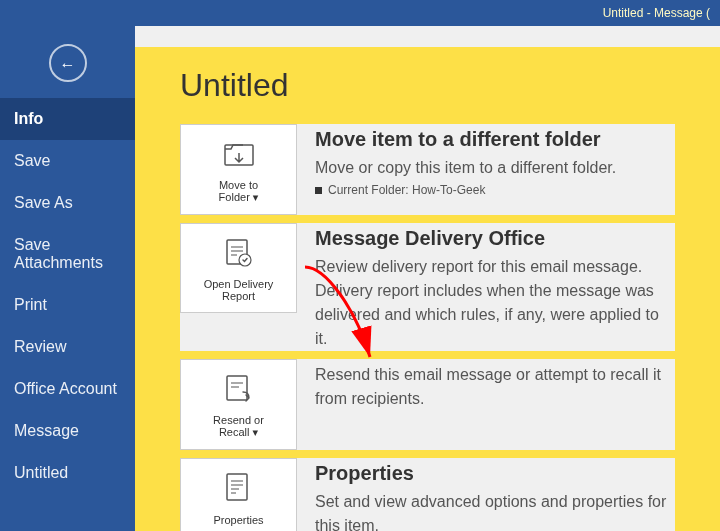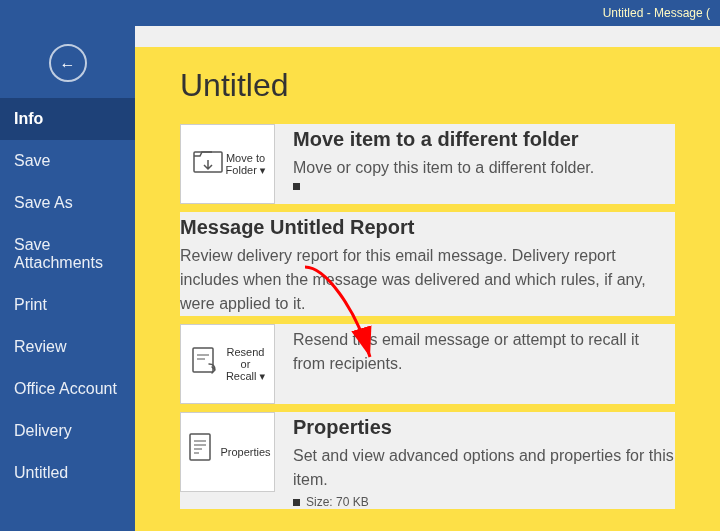--- a/index.html
+++ b/index.html
@@ -79,26 +79,26 @@
     }
 
     .section-item {
       display: flex;
       align-items: flex-start;
       margin-bottom: 8px;
       background: #f0f0f0;
     }
 
     .icon-box {
-      width: 95px;
+      width: 117px;
       min-height: 80px;
       background: white;
       border: 1px solid #ccc;
       display: flex;
-      flex-direction: row;
+      flex-direction: column;
       align-items: center;
       justify-content: center;
       margin-right: 18px;
       padding: 10px 6px;
       font-size: 11px;
       color: #333;
       text-align: center;
       flex-shrink: 0;
       cursor: pointer;
     }
@@ -183,21 +183,21 @@
     <div class="sidebar-item">
       <span>Print</span>
     </div>
     <div class="sidebar-item">
       <span>Review</span>
     </div>
     <div class="sidebar-item">
       <span>Office Account</span>
     </div>
     <div class="sidebar-item">
-      <span>Delivery</span>
+      <span>Message</span>
     </div>
     <div class="sidebar-item">
       <span>Untitled</span>
     </div>
   </div>
 
   <div class="content">
     <h1 class="page-title">Untitled</h1>
 
     <div class="section-item">
@@ -209,27 +209,39 @@
             <path d="M18 18 L18 26 M14 23 L18 27 L22 23" stroke="#555" stroke-width="1.5" fill="none"></path>
           </svg>
         </div>
         <span>Move to<br>Folder ▾</span>
       </div>
       <div class="section-text">
         <div class="section-title">Move item to a different folder</div>
         <div class="section-desc">Move or copy this item to a different folder.</div>
         <div class="section-meta">
           <span class="square-bullet"></span>
-        </div>
-      </div>
-    </div>
-
-    <div class="section-item">
-      <div class="section-text">
-        <div class="section-title">Message Untitled Report</div>
+          <span>Current Folder:   How-To-Geek</span>
+        </div>
+      </div>
+    </div>
+
+    <div class="section-item">
+      <div class="icon-box">
+        <div class="icon-svg">
+          <svg width="36" height="36" viewBox="0 0 36 36">
+            <rect x="6" y="6" width="20" height="24" rx="1" fill="none" stroke="#555" stroke-width="1.5"></rect>
+            <path d="M10 13 L22 13 M10 17 L22 17 M10 21 L16 21" stroke="#555" stroke-width="1.2"></path>
+            <circle cx="24" cy="26" r="6" fill="white" stroke="#555" stroke-width="1.2"></circle>
+            <path d="M22 26 L23.5 27.5 L26 24.5" stroke="#555" stroke-width="1.5" fill="none" stroke-linecap="round"></path>
+          </svg>
+        </div>
+        <span>Open Delivery<br>Report</span>
+      </div>
+      <div class="section-text">
+        <div class="section-title">Message Delivery Office</div>
         <div class="section-desc">Review delivery report for this email message. Delivery report includes when the message was delivered and which rules, if any, were applied to it.</div>
       </div>
     </div>
 
     <div class="section-item">
       <div class="icon-box">
         <div class="icon-svg">
           <svg width="36" height="36" viewBox="0 0 36 36">
             <rect x="6" y="6" width="20" height="24" rx="1" fill="none" stroke="#555" stroke-width="1.5"></rect>
             <path d="M10 13 L22 13 M10 17 L18 17" stroke="#555" stroke-width="1.2"></path>

